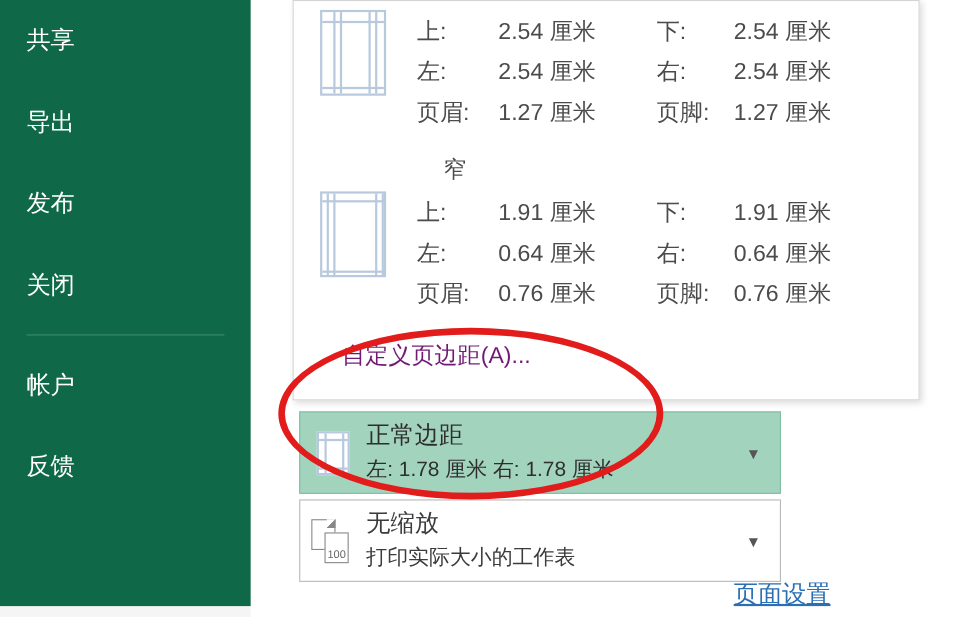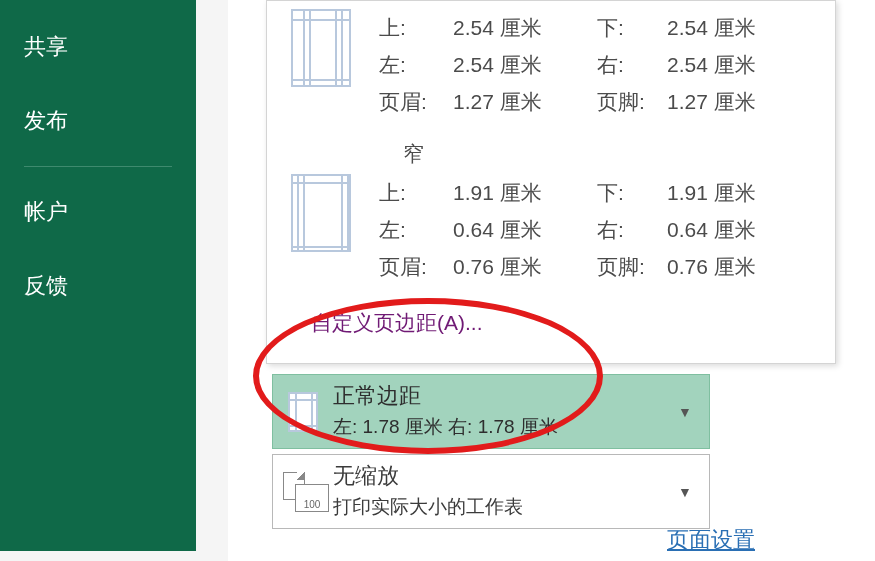--- a/index.html
+++ b/index.html
@@ -1,18 +1,18 @@
 <!DOCTYPE html>
 <html><head>
   <meta charset="utf-8">
   <style>
     * { margin:0; padding:0; box-sizing:border-box; font-family:"Microsoft YaHei","Segoe UI",sans-serif; }
     body { width:875px; height:561px; background:#f5f5f5; position:relative; overflow:hidden; }
     
-    .sidebar { position:absolute; left:0; top:0; width:196px; height:551px; background:#0f6948; padding-top:10px; }
+    .sidebar { position:absolute; left:0; top:0; width:228px; height:551px; background:#0f6948; }
     .sidebar-item { color:#ffffff; font-size:22px; padding:22px 0 22px 24px; cursor:default; }
     .divider { border:none; border-top:1px solid #3e8a6e; margin:8px 24px; }
     
     .content { position:absolute; left:228px; top:0; right:0; bottom:0; background:#ffffff; }
     
     .popup { position:absolute; left:38px; top:0; width:570px; background:#fff; border:1px solid #d4d4d4; box-shadow:2px 2px 6px rgba(0,0,0,.15); padding-bottom:6px; }
     .preset { padding:8px 20px 12px 24px; }
     .preset-title { font-size:21px; color:#4b4b4b; margin:0 0 6px 112px; }
     .preset-body { display:flex; align-items:flex-start; gap:28px; }
     .page-icon { width:60px; height:78px; border:2px solid #b8c8dd; background:
@@ -54,33 +54,35 @@
         linear-gradient(#b8c8dd,#b8c8dd) 5px 0/2px 100% no-repeat,
         linear-gradient(#b8c8dd,#b8c8dd) 21px 0/2px 100% no-repeat,
         linear-gradient(#b8c8dd,#b8c8dd) 0 5px/100% 2px no-repeat,
         linear-gradient(#b8c8dd,#b8c8dd) 0 31px/100% 2px no-repeat,
         #fff;
     }
     
     .scale-icon { width:44px; height:44px; position:relative; }
     .scale-icon .p1, .scale-icon .p2 { position:absolute; border:1.5px solid #888; background:#fff; }
     .scale-icon .p1 { width:22px; height:28px; left:2px; top:2px; }
-    .scale-icon .p2 { width:34px; height:28px; left:14px; top:14px; font-size:10px; color:#666; display:flex; align-items:flex-end; justify-content:center; padding-bottom:1px; }
+    .scale-icon .p2 { width:22px; height:28px; left:14px; top:14px; font-size:10px; color:#666; display:flex; align-items:flex-end; justify-content:center; padding-bottom:1px; }
     .scale-icon .p1::before { content:""; position:absolute; right:-1px; top:-1px; width:8px; height:8px; background:linear-gradient(135deg,#fff 50%,#888 50%); }
     
     .footer-link { position:absolute; right:120px; bottom:6px; font-size:22px; color:#2a6fb4; text-decoration:underline; cursor:default; }
     
     .ellipse { position:absolute; border:6px solid #e21b1b; border-radius:50%; pointer-events:none; }
   </style>
 </head>
 <body>
 
 <div class="sidebar">
   <div class="sidebar-item">共享</div>
+  <div class="sidebar-item">导出</div>
   <div class="sidebar-item">发布</div>
+  <div class="sidebar-item">关闭</div>
   <hr class="divider">
   <div class="sidebar-item">帐户</div>
   <div class="sidebar-item">反馈</div>
 </div>
 
 <div class="content">
 
   <div class="popup">
 
     <div class="preset">

